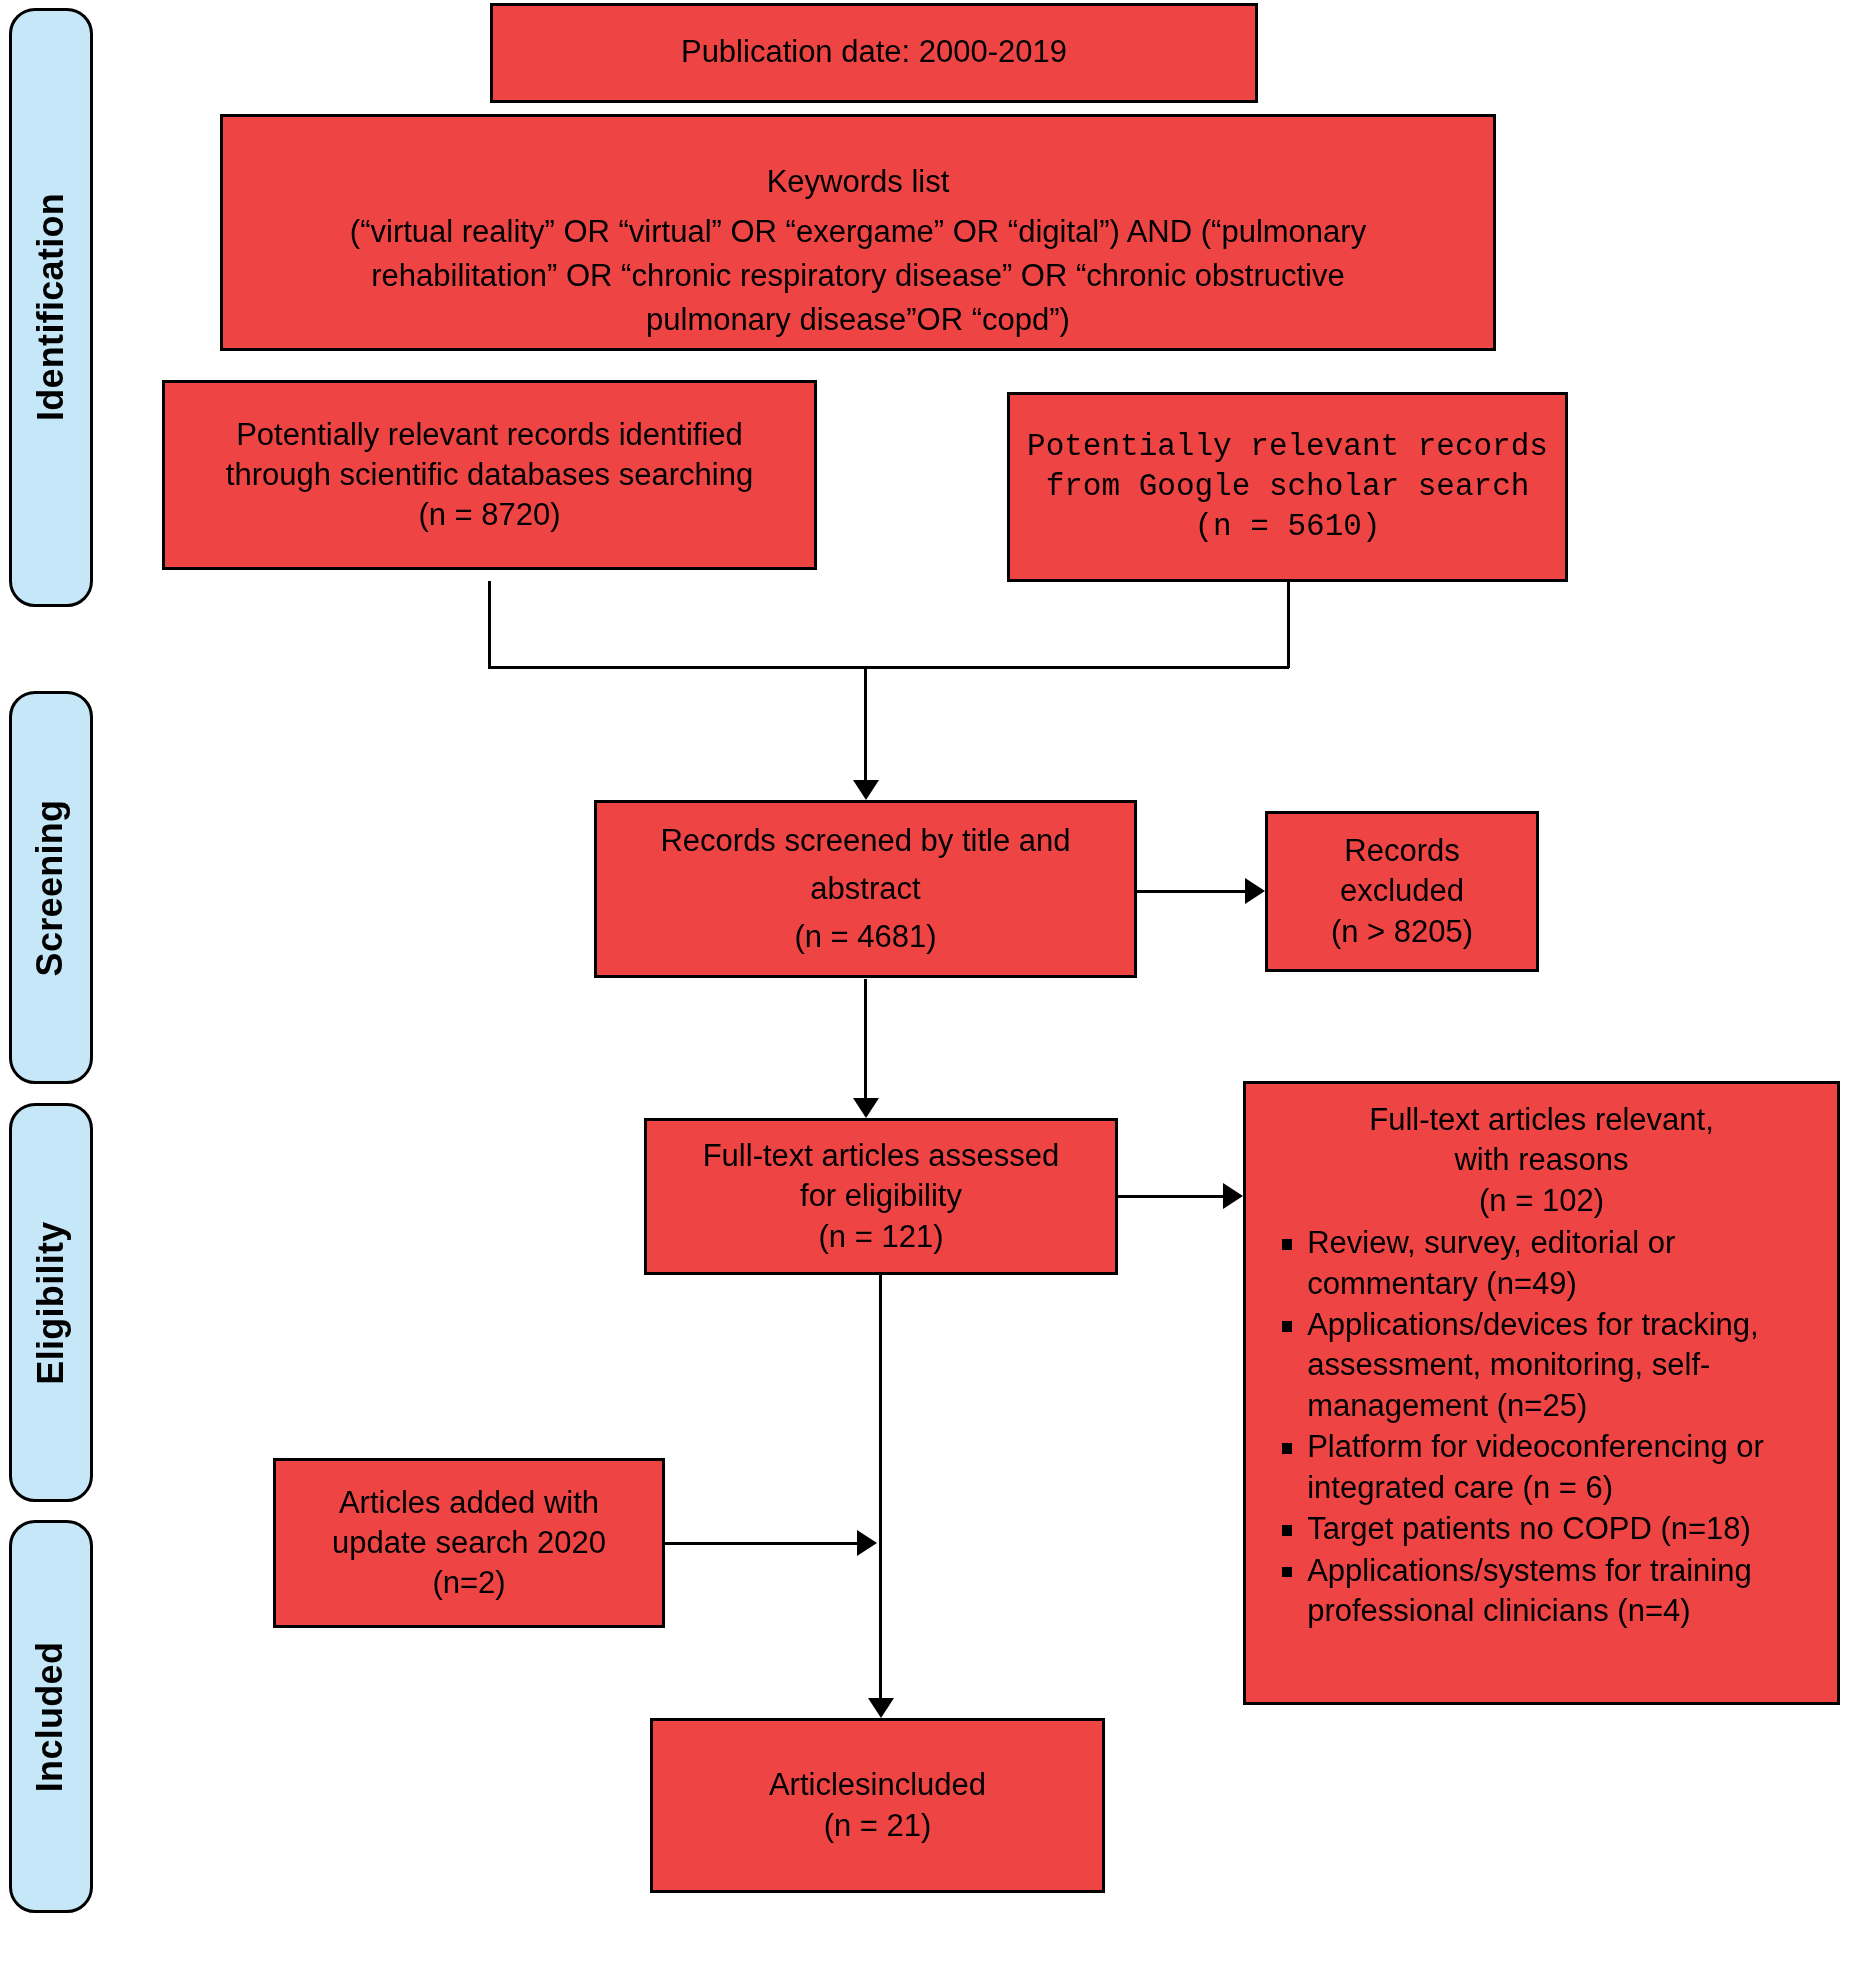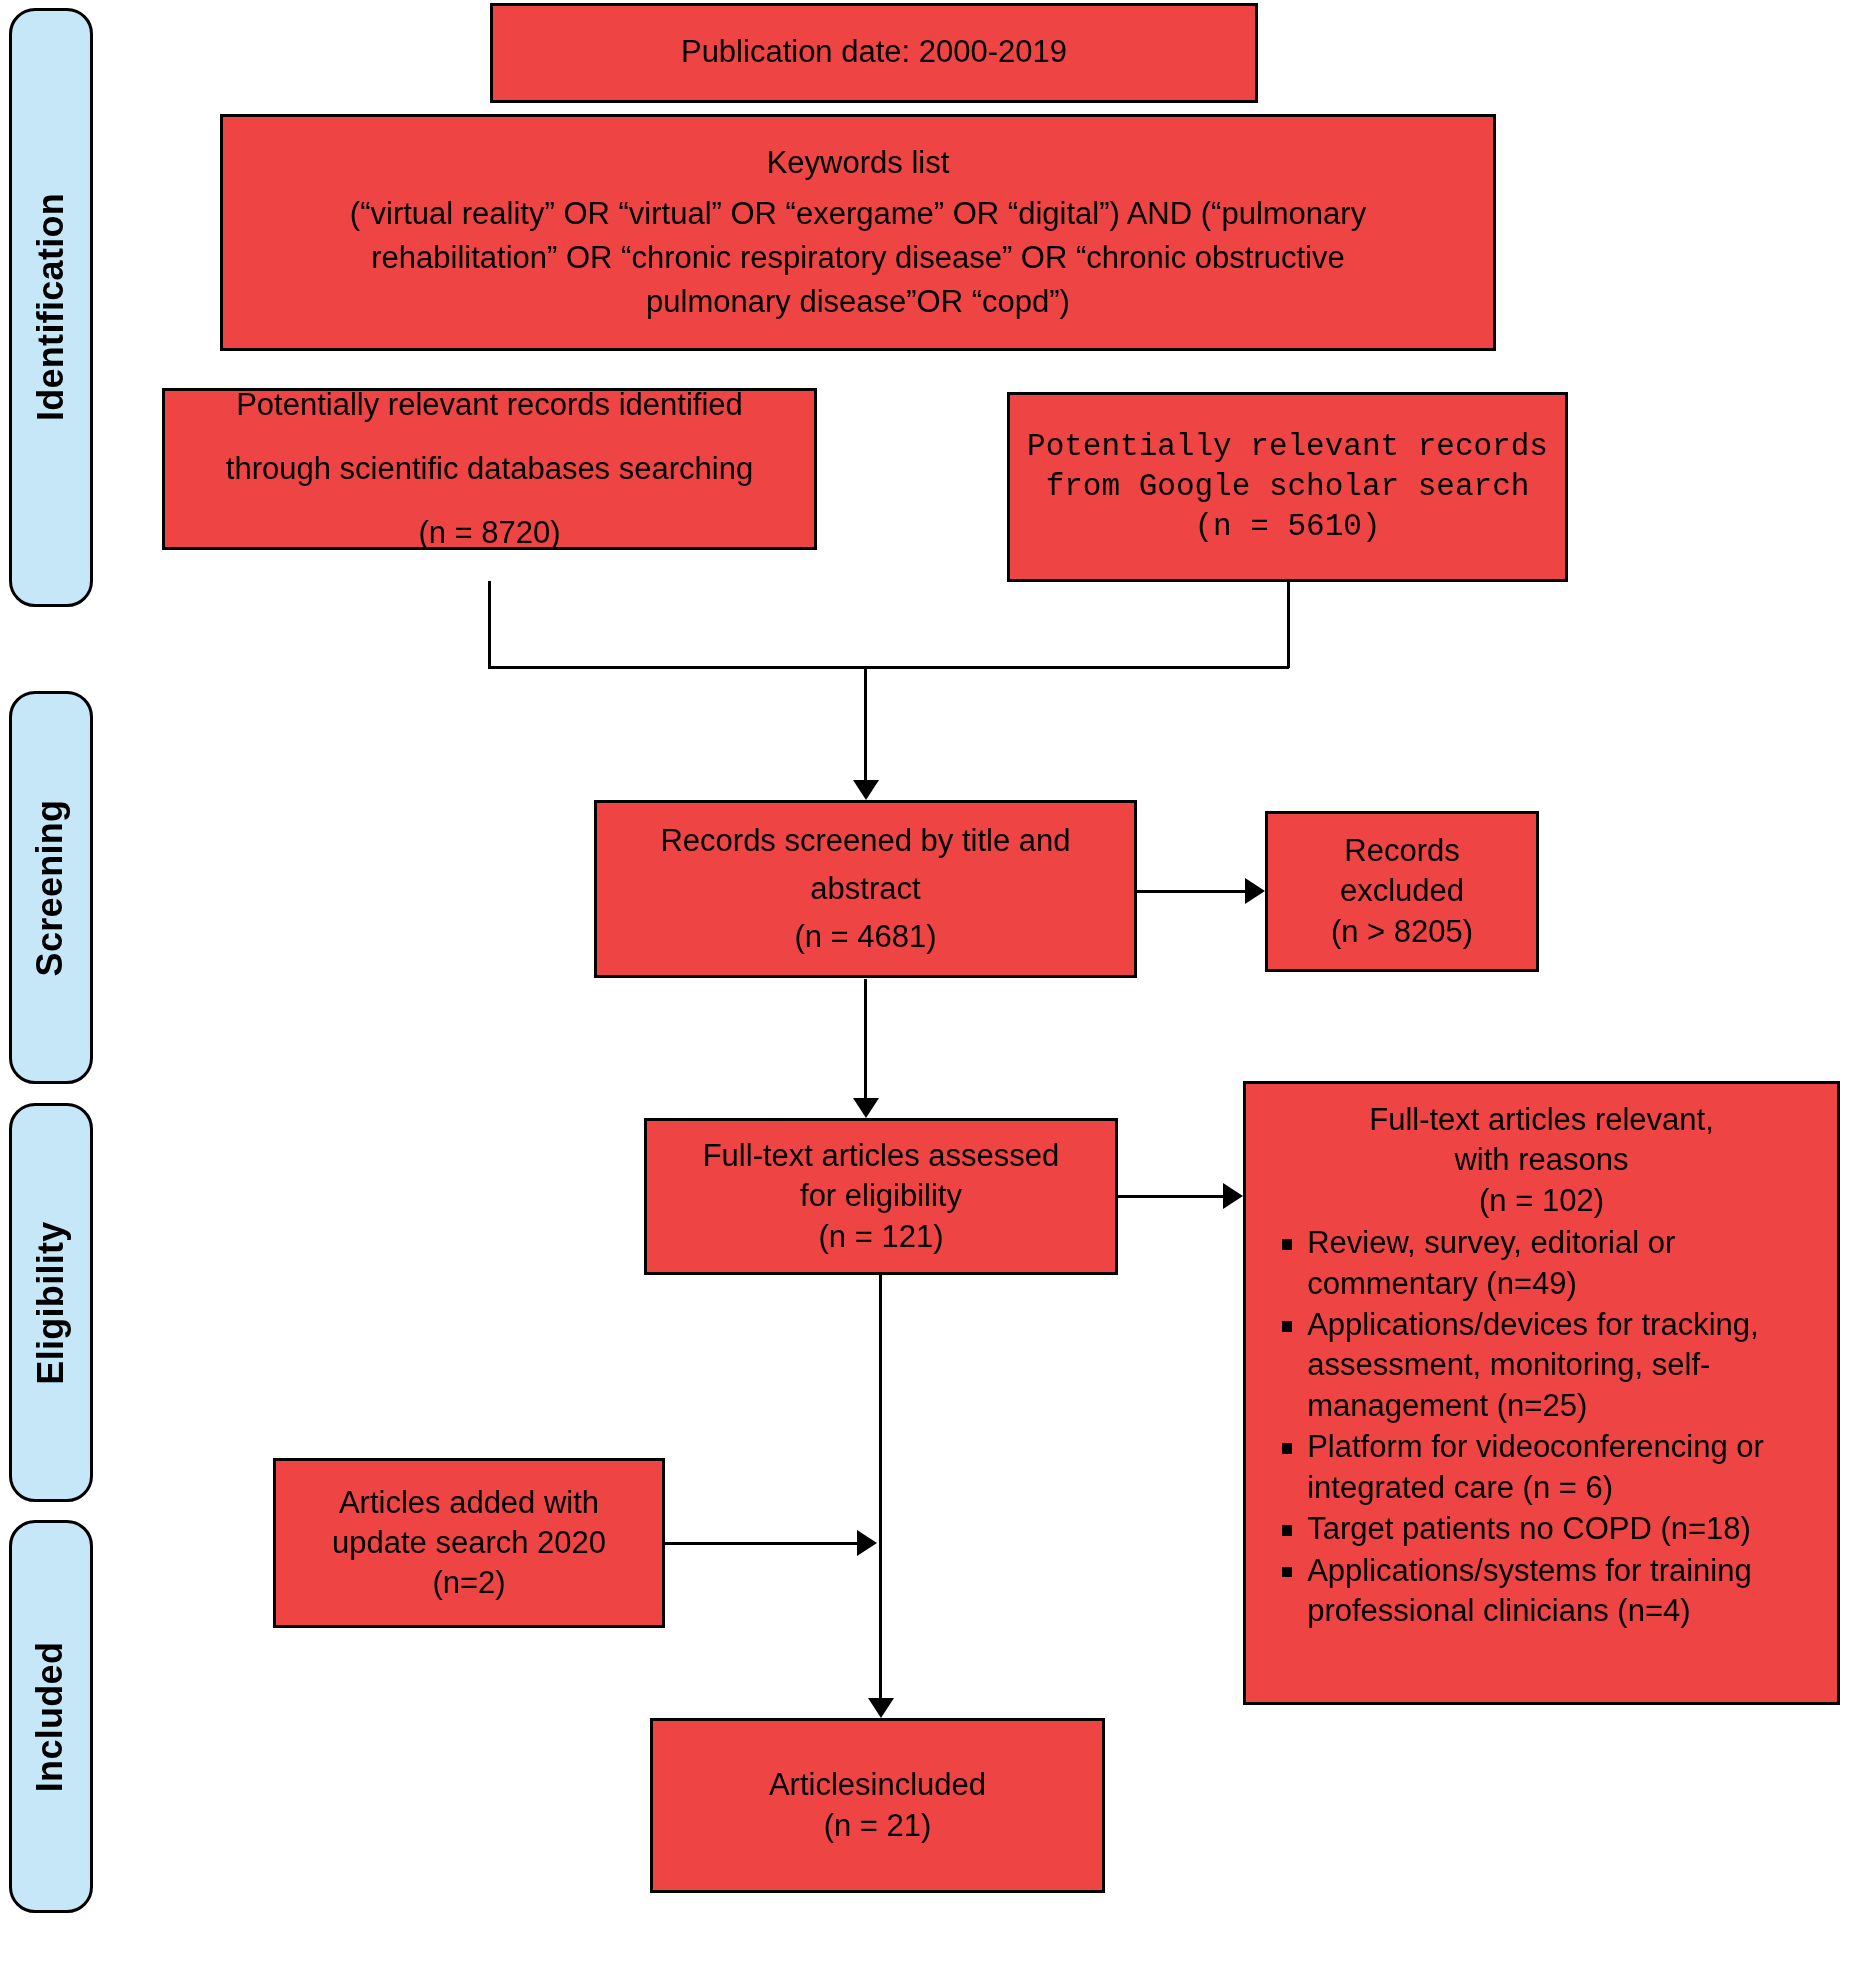--- a/index.html
+++ b/index.html
@@ -134,28 +134,28 @@
   </div>
 
   <div class="stage-pill" style="left:8.7px; top:1520px; width:84px; height:393px;">
     <span class="stage-label">Included</span>
   </div>
 
   <div class="flow-box" style="left:490px; top:2.5px; width:768px; height:100px;">
     <span class="line">Publication date: 2000-2019</span>
   </div>
 
-  <div class="flow-box box-keywords" style="left:220px; top:114px; width:1276px; height:237px;">
+  <div class="flow-box box-keywords" style="left:220px; top:114px; width:1276px; height:237px;justify-content:flex-end;">
     <span class="line title">Keywords list</span>
     <span class="line">(“virtual reality” OR “virtual” OR “exergame” OR “digital”) AND (“pulmonary</span>
     <span class="line">rehabilitation” OR “chronic respiratory disease” OR “chronic obstructive</span>
     <span class="line">pulmonary disease”OR “copd”)</span>
   </div>
 
-  <div class="flow-box" style="left:162px; top:388px; width:655px; height:162px;gap:24px;">
+  <div class="flow-box" style="left:162px; top:380px; width:655px; height:190px;">
     <span class="line">Potentially relevant records identified</span>
     <span class="line">through scientific databases searching</span>
     <span class="line">(n = 8720)</span>
   </div>
 
   <div class="flow-box" style="left:1007px; top:392px; width:561px; height:190px;font-family:Liberation Mono, monospace;">
     <span class="line">Potentially relevant records</span>
     <span class="line">from Google scholar search</span>
     <span class="line">(n = 5610)</span>
   </div>

